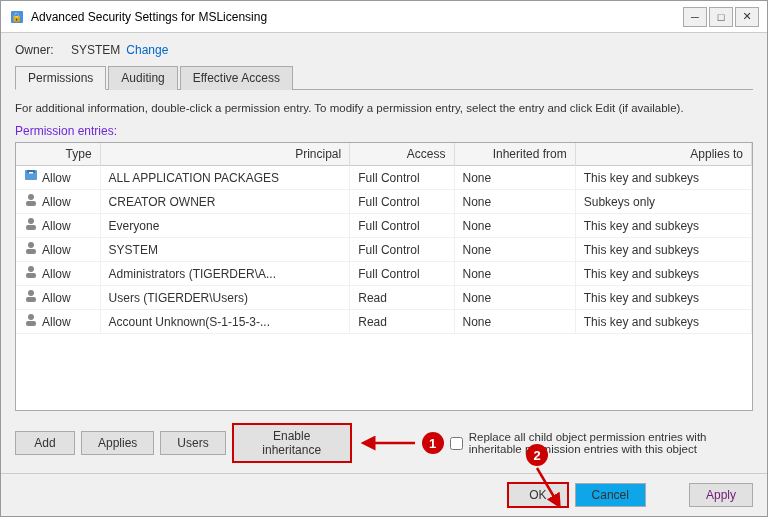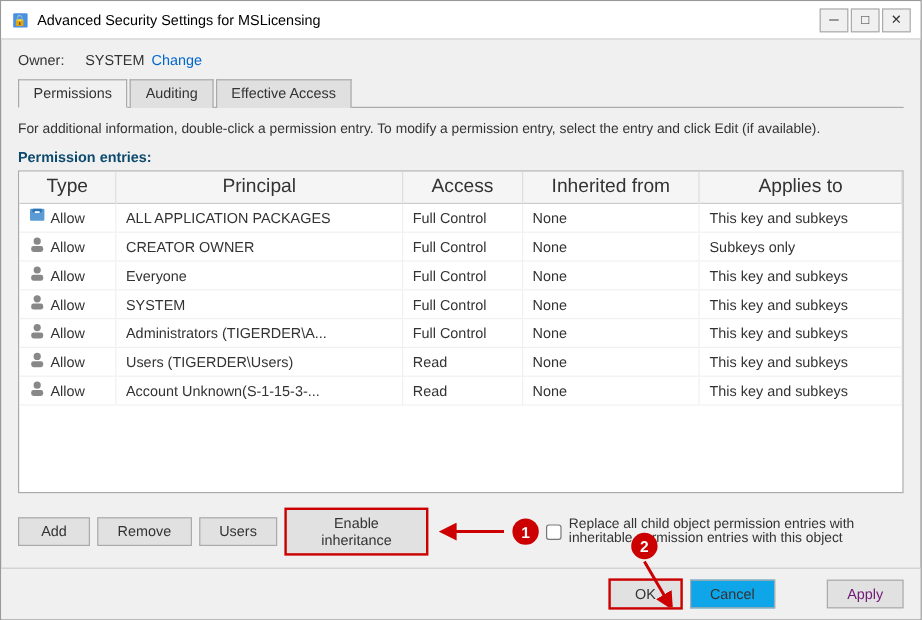--- a/index.html
+++ b/index.html
@@ -123,22 +123,22 @@
 
     .info-text {
       font-size: 11.5px;
       color: #333;
       margin-bottom: 8px;
       line-height: 1.4;
     }
 
     .section-label {
       font-size: 12px;
-      font-weight: bold;
-      color: #0c4a6e;
+      font-weight: normal;
+      color: #6d28d9;
       margin-bottom: 4px;
     }
 
     .permission-table-wrapper {
       border: 1px solid #aaa;
       background: #fff;
       flex: 1;
       overflow-y: auto;
       margin-bottom: 8px;
     }
@@ -147,24 +147,24 @@
       width: 100%;
       border-collapse: collapse;
     }
 
     .permission-table thead tr {
       background: #f5f5f5;
       border-bottom: 1px solid #ccc;
     }
 
     .permission-table thead th {
-      text-align: center;
+      text-align: right;
       padding: 4px 8px;
       font-weight: normal;
-      font-size: 16px;
+      font-size: 12px;
       color: #333;
       border-right: 1px solid #ddd;
       white-space: nowrap;
     }
 
     .permission-table tbody tr {
       border-bottom: 1px solid #f0f0f0;
     }
 
     .permission-table tbody td {
@@ -446,21 +446,21 @@
               <td>None</td>
               <td>This key and subkeys</td>
             </tr>
           </tbody>
       </table>
     </div>
 
     <div class="bottom-area">
       <div class="button-row">
         <button class="btn">Add</button>
-        <button class="btn">Remove</button>
+        <button class="btn">Applies</button>
         <button class="btn">Users</button>
       </div>
       <div class="inherit-row">
         <button class="btn-inherit">Enable inheritance</button>
 
         <div style="display:flex;align-items:center;gap:2px;">
           <svg width="60" height="20" style="display:block;">
             <defs>
               <marker id="arrowhead1" markerWidth="6" markerHeight="6" refX="3" refY="3" orient="auto">
                 <polygon points="0 0, 6 3, 0 6" fill="#cc0000"></polygon>

